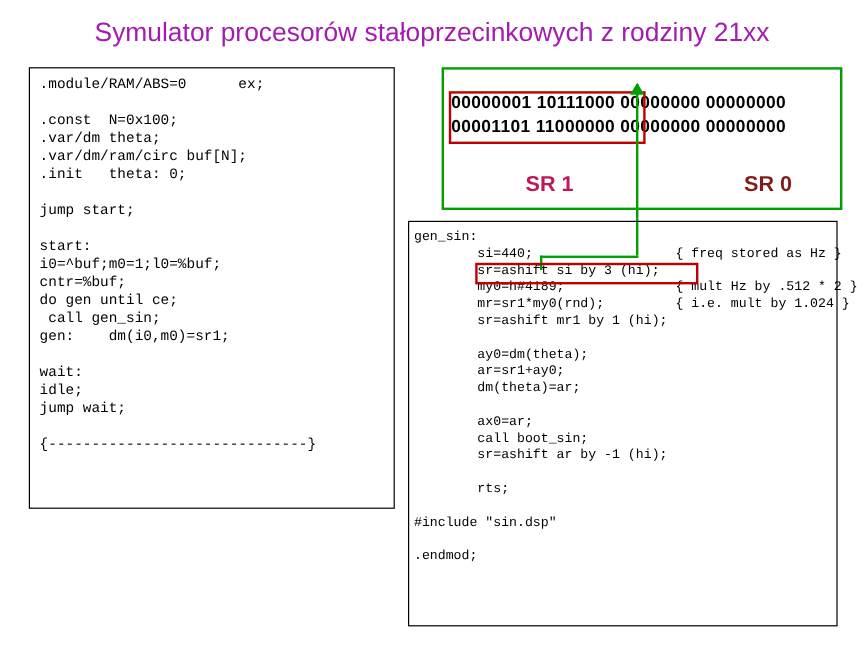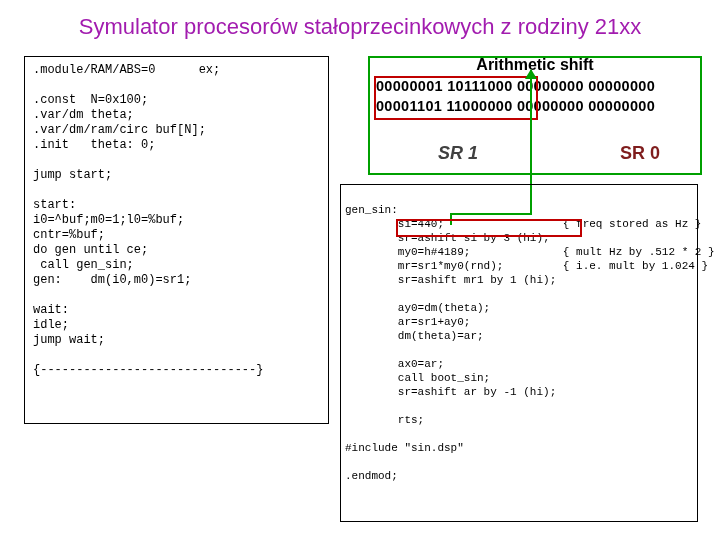--- a/index.html
+++ b/index.html
@@ -64,22 +64,21 @@
     letter-spacing: 0.3px;
   }
   .bits1 { top: 20px; }
   .bits2 { top: 40px; }
   .sr1-label {
     position: absolute;
     top: 85px;
     left: 68px;
     font-size: 18px;
     font-weight: bold;
-    color: #404040;
-    font-style: italic;
+    color: #be185d;
   }
   .sr0-label {
     position: absolute;
     top: 85px;
     left: 250px;
     font-size: 18px;
     font-weight: bold;
     color: #7f1d1d;
   }
   .highlight-box-bits {
@@ -136,21 +135,21 @@
   .right-code {
     position: absolute;
     top: 184px;
     left: 340px;
     width: 358px;
     height: 338px;
     border: 1px solid #000;
     font-family: "Courier New", monospace;
     font-size: 11px;
     line-height: 14px;
-    padding: 18px 4px;
+    padding: 6px 4px;
     box-sizing: border-box;
     white-space: pre;
     color: #000;
   }
   .highlight-line {
     position: absolute;
     border: 2px solid #c00000;
     top: 219px;
     left: 396px;
     width: 182px;
@@ -179,21 +178,20 @@
  call gen_sin;
 gen:    dm(i0,m0)=sr1;
 
 wait:
 idle;
 jump wait;
 
 {------------------------------}</div>
 
 <div class="arith-block">
-  <div class="arith-title">Arithmetic shift</div>
   <div class="bits-row bits1">00000001 10111000 00000000 00000000</div>
   <div class="bits-row bits2">00001101 11000000 00000000 00000000</div>
   <div class="highlight-box-bits"></div>
   <div class="sr1-label">SR 1</div>
   <div class="sr0-label">SR 0</div>
 </div>
 
 <div class="arrow-up"></div>
 <div class="arrow-horiz"></div>
 <div class="arrow-horiz2"></div>

